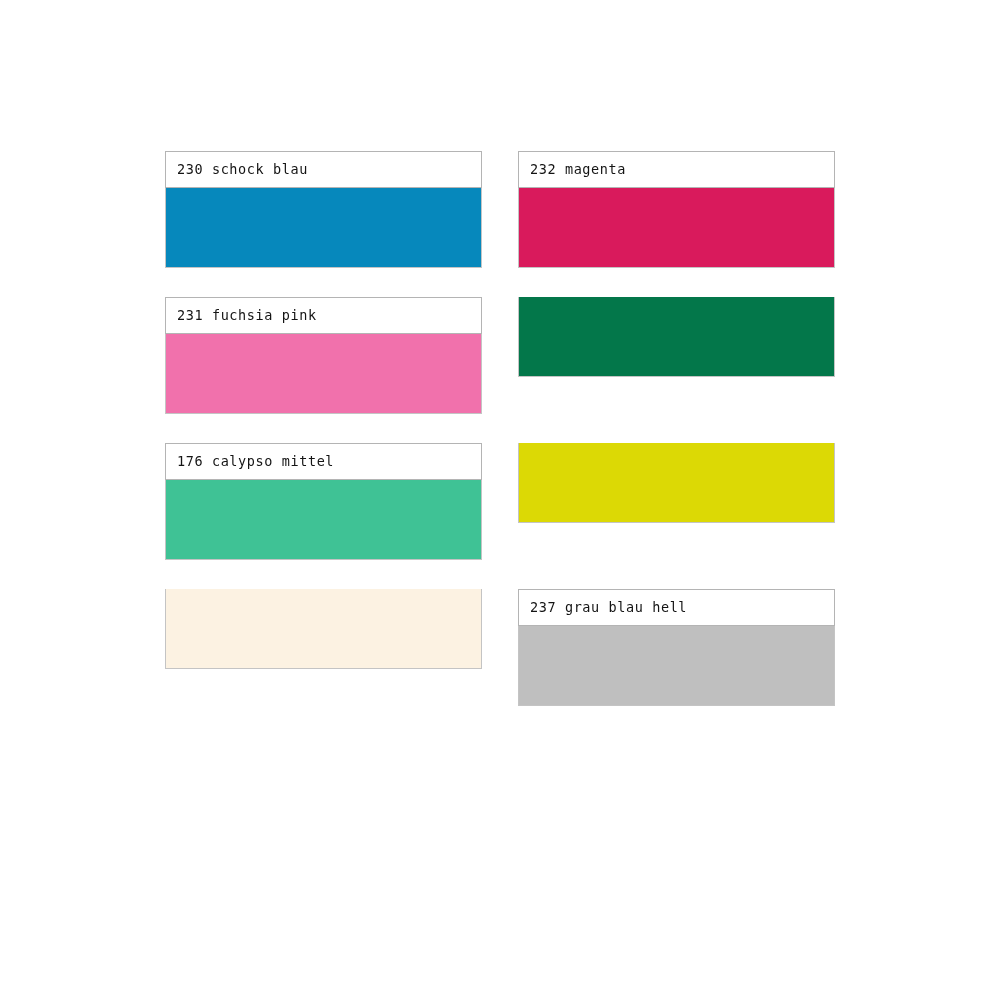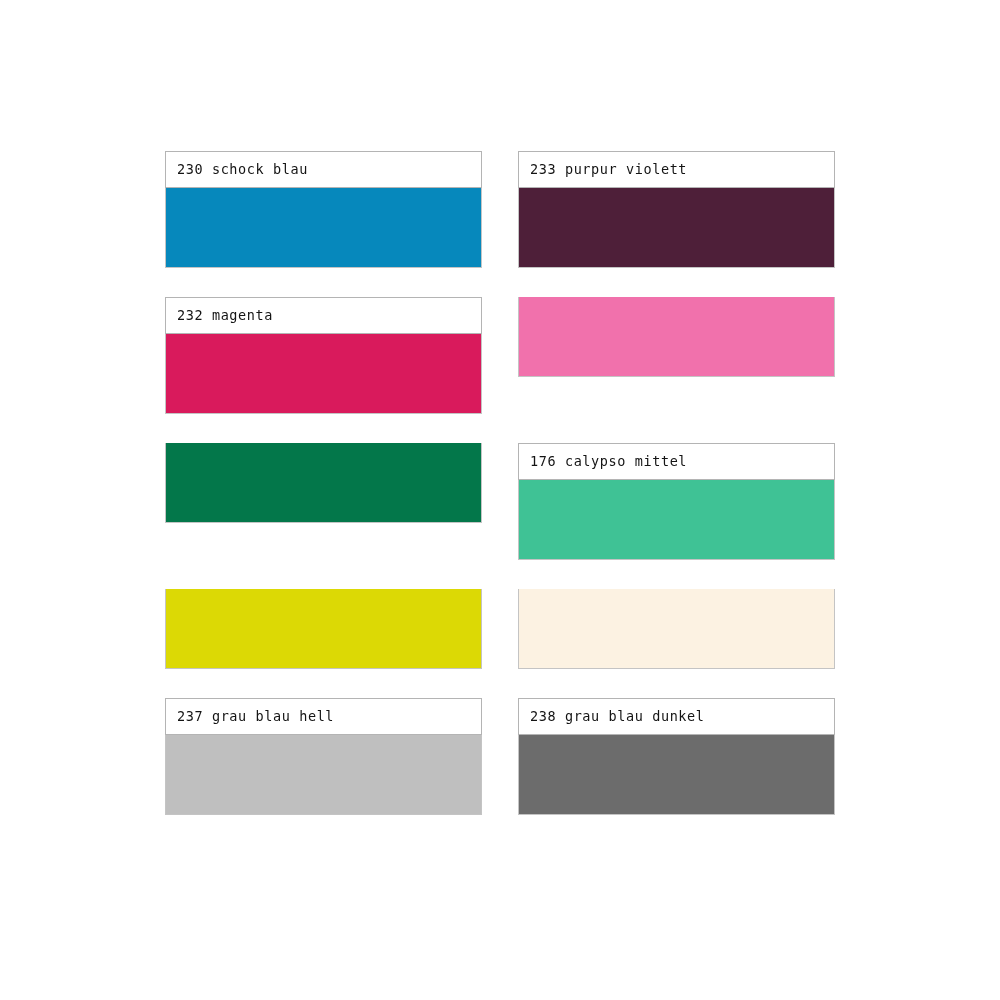--- a/index.html
+++ b/index.html
@@ -74,35 +74,32 @@
 <div class="sheet">
   <div class="swatch-grid">
 
     <div class="swatch-card">
       <div class="swatch-label-band">
         <span class="swatch-label">230 schock blau</span>
       </div>
       <div class="swatch-color" style="background-color: rgb(6, 136, 188);"></div>
     </div>
 
-    <div class="swatch-card">
-      <div class="swatch-label-band">
-        <span class="swatch-label">233 purpur violett</span>
-      </div>
-      <div class="swatch-color" style="background-color: rgb(78, 31, 57);"></div>
-    </div>
 
     <div class="swatch-card">
       <div class="swatch-label-band">
         <span class="swatch-label">232 magenta</span>
       </div>
       <div class="swatch-color" style="background-color: rgb(217, 26, 92);"></div>
     </div>
 
     <div class="swatch-card">
+      <div class="swatch-label-band">
+        <span class="swatch-label">231 fuchsia pink</span>
+      </div>
       <div class="swatch-color" style="background-color: rgb(241, 113, 172);"></div>
     </div>
 
     <div class="swatch-card">
       <div class="swatch-color" style="background-color: rgb(3, 119, 74);"></div>
     </div>
 
     <div class="swatch-card">
       <div class="swatch-label-band">
         <span class="swatch-label">176 calypso mittel</span>
@@ -118,21 +115,15 @@
       <div class="swatch-color" style="background-color: rgb(252, 242, 226);"></div>
     </div>
 
     <div class="swatch-card">
       <div class="swatch-label-band">
         <span class="swatch-label">237 grau blau hell</span>
       </div>
       <div class="swatch-color" style="background-color: rgb(191, 191, 191);"></div>
     </div>
 
-    <div class="swatch-card">
-      <div class="swatch-label-band">
-        <span class="swatch-label">238 grau blau dunkel</span>
-      </div>
-      <div class="swatch-color" style="background-color: rgb(108, 108, 108);"></div>
-    </div>
 
   </div>
 </div>
 
 </body></html>

